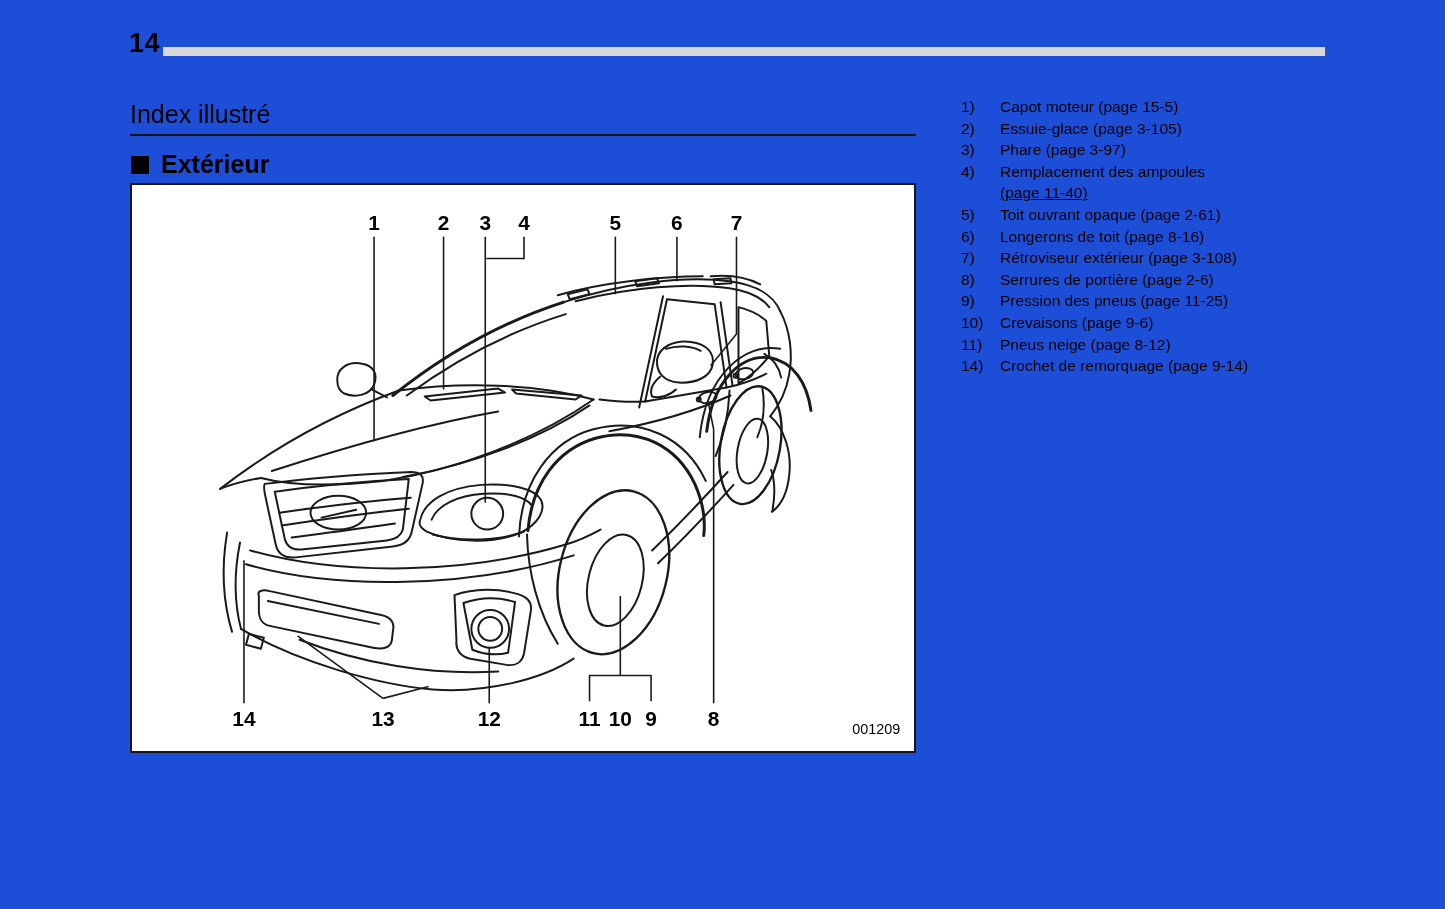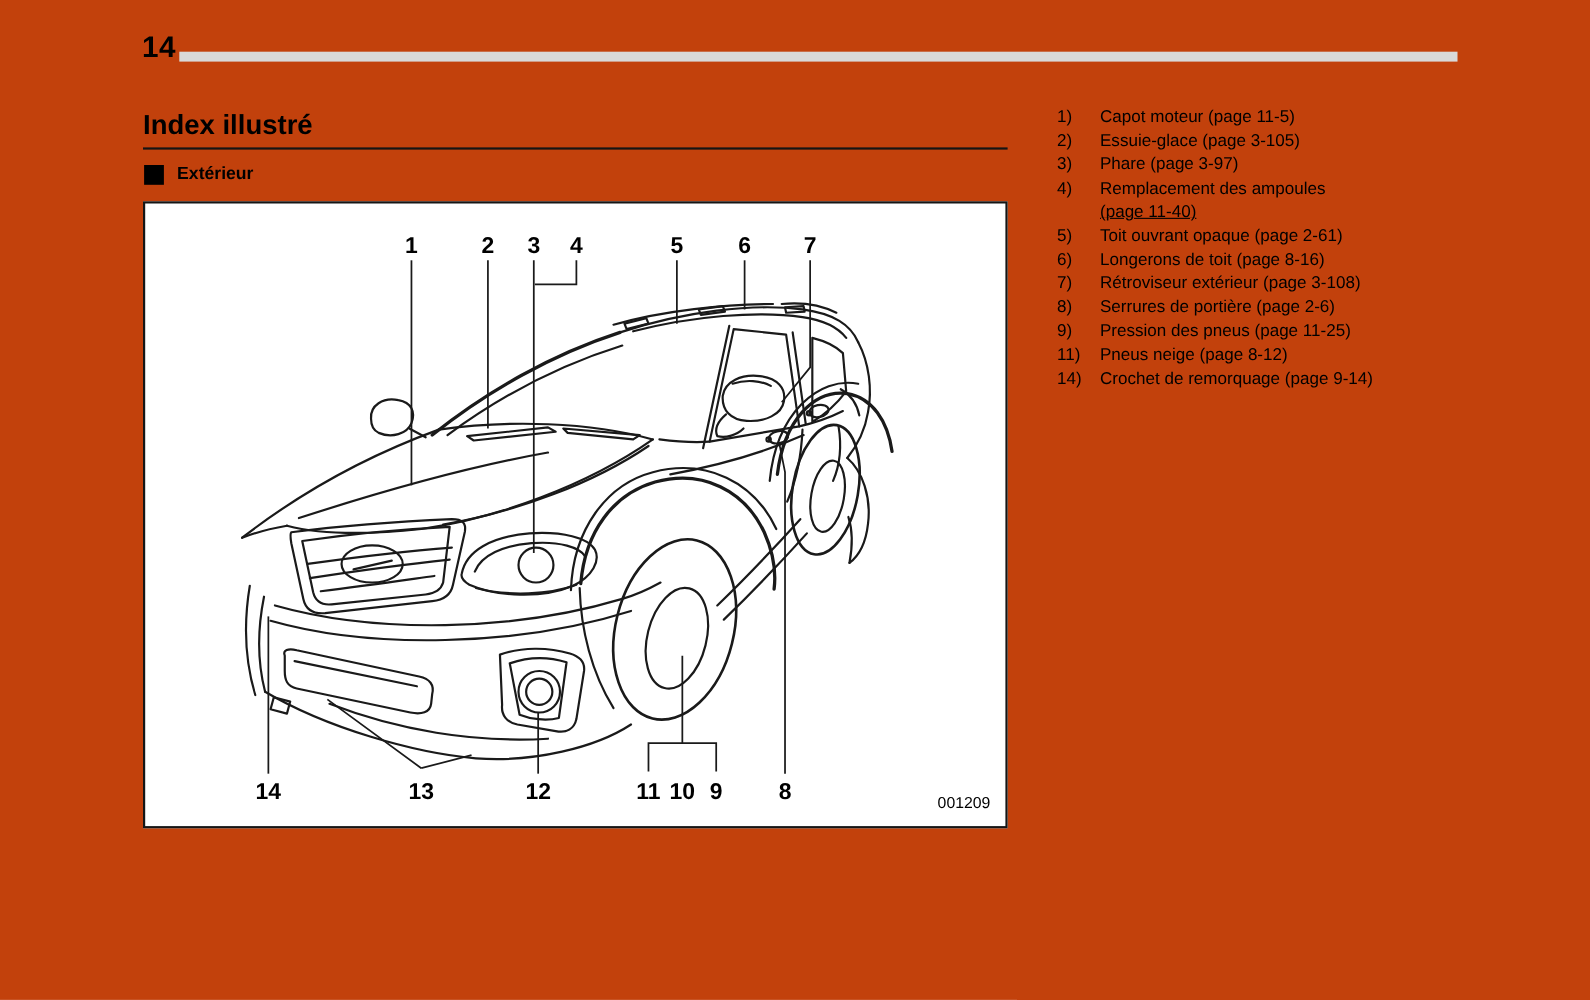--- a/index.html
+++ b/index.html
@@ -1,39 +1,39 @@
 <!DOCTYPE html>
 <html><head>
 <meta charset="utf-8">
 <style>
   * { margin:0; padding:0; box-sizing:border-box; }
   html,body { background:#fff; }
   .canvas {
-    position:relative; width:1445px; height:909px; background:#c2410c;
+    position:relative; width:1445px; height:909px; background:#1d4ed8;
     font-family:"Liberation Sans", sans-serif; color:#000; overflow:hidden;
   }
   .page-number {
     position:absolute; left:129px; top:28px;
     font-size:27px; font-weight:bold; letter-spacing:0.5px;
   }
   .header-band {
     position:absolute; left:163px; top:47px; width:1162px; height:9px;
     background:#d9d9d9;
   }
   .doc-title {
     position:absolute; left:130px; top:100px;
-    font-size:25px; font-weight:bold;
+    font-size:25px; font-weight:normal;
   }
   .title-rule {
     position:absolute; left:130px; top:134px; width:786px; height:2px;
     background:#151515;
   }
   .section-row { position:absolute; left:131px; top:150px; display:flex; align-items:center; }
   .section-marker { width:18px; height:18px; background:#000; margin-right:12px; }
-  .section-title { font-size:16px; font-weight:bold; }
+  .section-title { font-size:25px; font-weight:bold; }
   .figure-frame {
     position:absolute; left:130px; top:183px; width:786px; height:570px;
     border:2px solid #151515; background:#fff;
   }
   .figure-frame svg { display:block; }
   .legend {
     position:absolute; left:961px; top:96px; width:420px;
     list-style:none; font-size:15.5px; line-height:21.6px;
   }
   .legend li { display:block; }
@@ -220,21 +220,21 @@
       </g>
 
       <text x="773" y="553" text-anchor="end" font-family="Liberation Sans, sans-serif" font-size="14.5" fill="#000" stroke="none">001209</text>
     </svg>
   </div>
 
   <ul class="legend">
     <li>
       <div class="row">
           <span class="num">1)</span>
-          <span class="txt">Capot moteur (page 11-5)</span>
+          <span class="txt">Capot moteur (page 15-5)</span>
         </div>
 
     </li>
     <li>
       <div class="row">
           <span class="num">2)</span>
           <span class="txt">Essuie-glace (page 3-105)</span>
         </div>
 
     </li>
@@ -282,20 +282,27 @@
     </li>
     <li>
       <div class="row">
           <span class="num">9)</span>
           <span class="txt">Pression des pneus (page 11-25)</span>
         </div>
 
     </li>
     <li>
       <div class="row">
+          <span class="num">10)</span>
+          <span class="txt">Crevaisons (page 9-6)</span>
+        </div>
+
+    </li>
+    <li>
+      <div class="row">
           <span class="num">11)</span>
           <span class="txt">Pneus neige (page 8-12)</span>
         </div>
 
     </li>
     <li>
       <div class="row">
           <span class="num">14)</span>
           <span class="txt">Crochet de remorquage (page 9-14)</span>
         </div>

